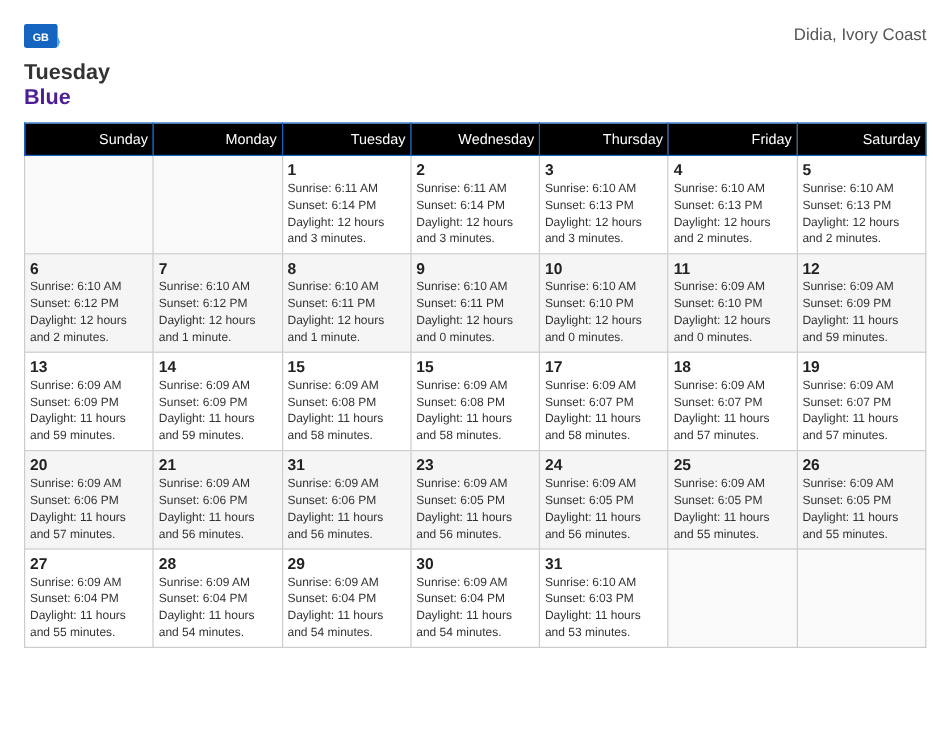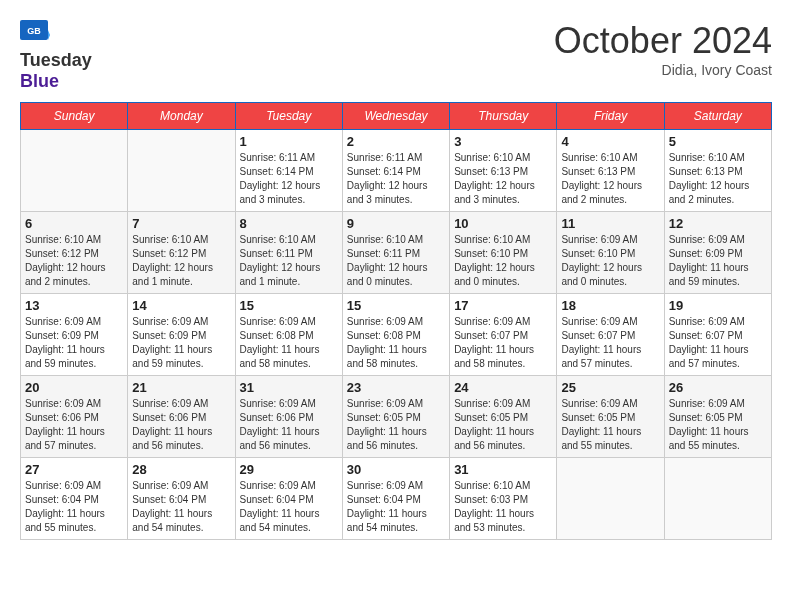--- a/index.html
+++ b/index.html
@@ -41,28 +41,27 @@
     .subtitle {
       font-size: 14px;
       color: #555;
     }
     .calendar {
       width: 100%;
       border-collapse: collapse;
       font-size: 10.5px;
     }
     .calendar th {
-      background-color: #ef4444;
+      background-color: #000000;
       color: #fff;
       padding: 6px 4px;
-      text-align: center;
+      text-align: right;
       font-size: 12px;
       font-weight: normal;
       border: 1px solid #1565c0;
-      font-style: italic;
     }
     .calendar td {
       border: 1px solid #ccc;
       vertical-align: top;
       padding: 4px;
       width: calc(100% / 7);
       min-height: 80px;
       height: 80px;
       background: #fff;
     }
@@ -92,21 +91,20 @@
       <rect width="28" height="20" rx="2" fill="#1565c0"></rect>
       <text x="14" y="14" font-size="9" fill="white" text-anchor="middle" font-family="Arial" font-weight="bold">GB</text>
       <polygon points="28,10 30,15 28,20" fill="#42a5f5"></polygon>
     </svg>
     <div>
       <span class="logo-general">Tuesday</span><br>
       <span class="logo-blue">Blue</span>
     </div>
   </div>
   <div class="title-block">
-    <div class="month-title">October 2024</div>
     <div class="subtitle">Didia, Ivory Coast</div>
   </div>
 </div>
 
 <table class="calendar">
   <thead>
     <tr>
     <th>Sunday</th>
         <th>Monday</th>
         <th>Tuesday</th>

